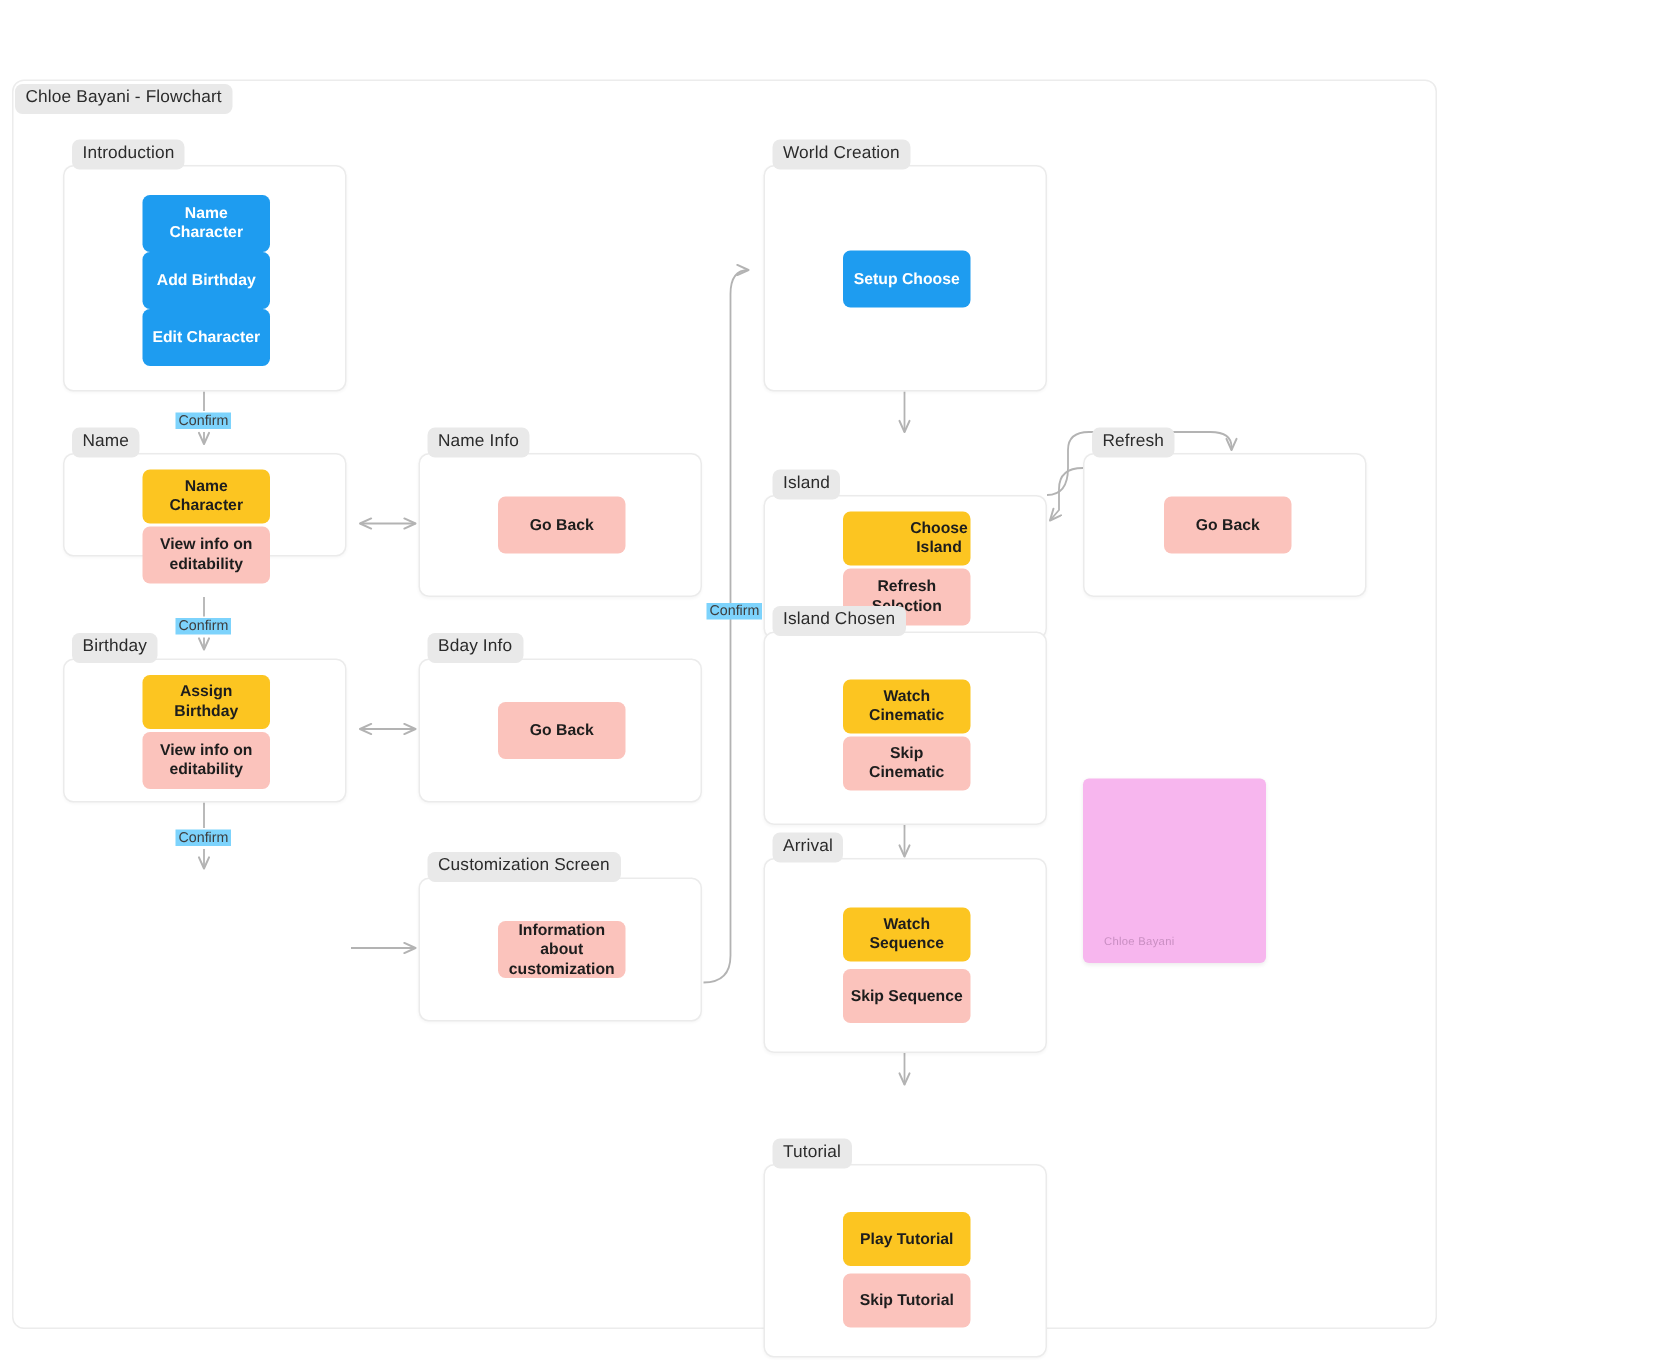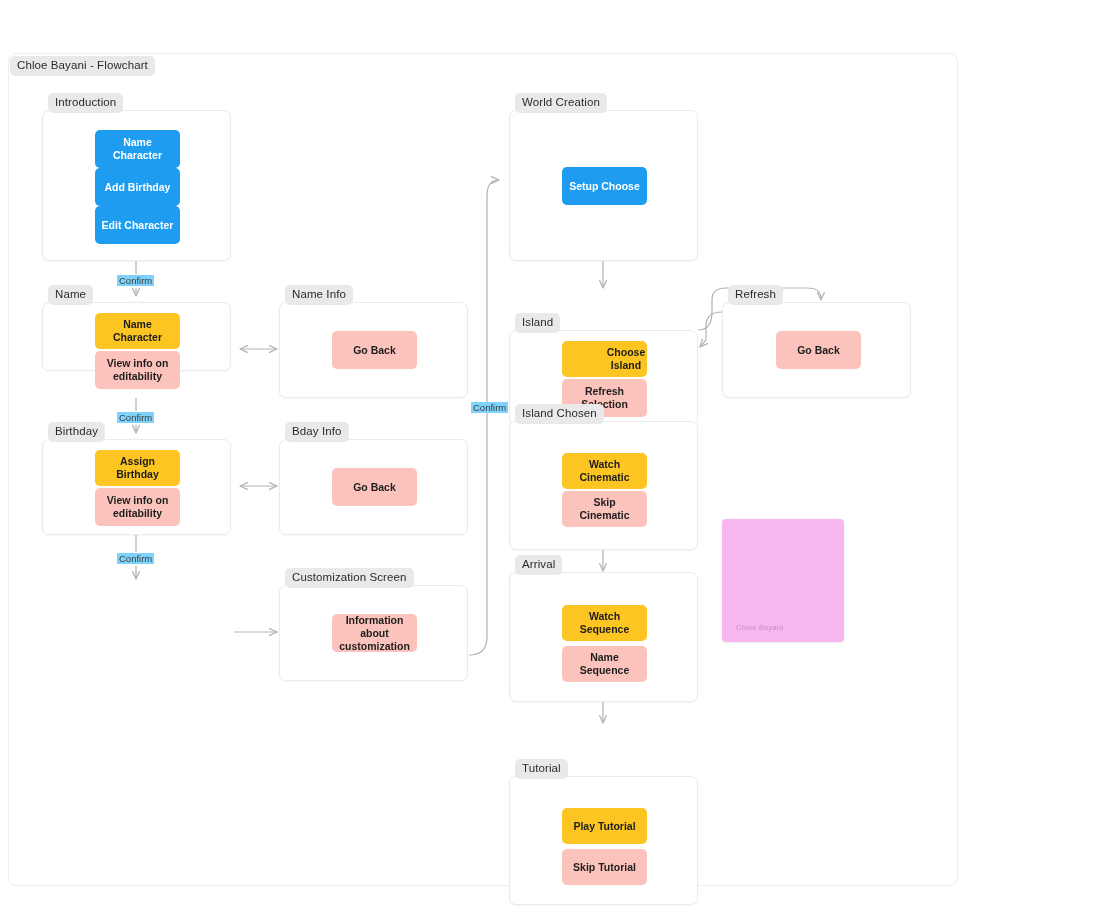--- a/index.html
+++ b/index.html
@@ -225,21 +225,21 @@
 
   <div class="frame" style="left:509px; top:421px; width:189px; height:129px;">
     <div class="flabel">Island Chosen</div>
     <div class="node yellow" style="left:52px; top:31px; width:85px; height:36px;">Watch Cinematic</div>
     <div class="node pink" style="left:52px; top:69px; width:85px; height:36px;">Skip Cinematic</div>
   </div>
 
   <div class="frame" style="left:509px; top:572px; width:189px; height:130px;">
     <div class="flabel">Arrival</div>
     <div class="node yellow" style="left:52px; top:32px; width:85px; height:36px;">Watch Sequence</div>
-    <div class="node pink" style="left:52px; top:73px; width:85px; height:36px;">Name Sequence</div>
+    <div class="node pink" style="left:52px; top:73px; width:85px; height:36px;">Skip Sequence</div>
   </div>
 
   <div class="frame" style="left:509px; top:751px; width:189px; height:129px;margin-top:25px;">
     <div class="flabel">Tutorial</div>
     <div class="node yellow" style="left:52px; top:31px; width:85px; height:36px;">Play Tutorial</div>
     <div class="node pink" style="left:52px; top:72px; width:85px; height:36px;">Skip Tutorial</div>
   </div>
 
   <div class="sticky" style="left:722px; top:519px; width:122px; height:123px;">
     <div class="author">Chloe Bayani</div>

